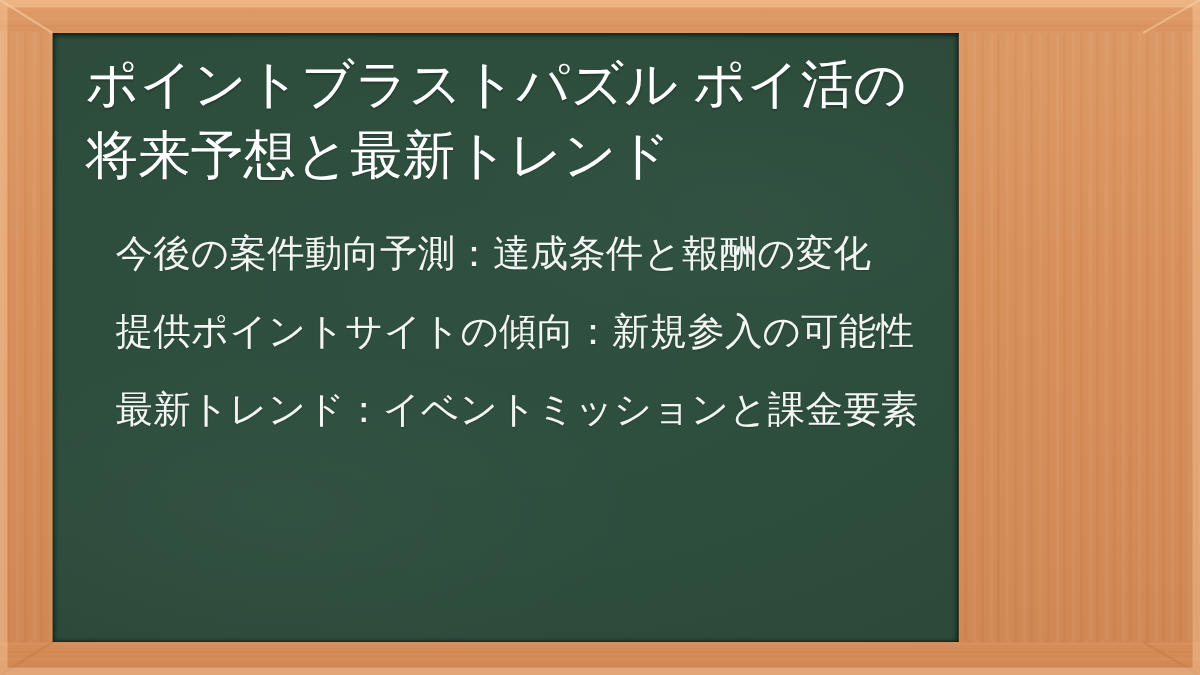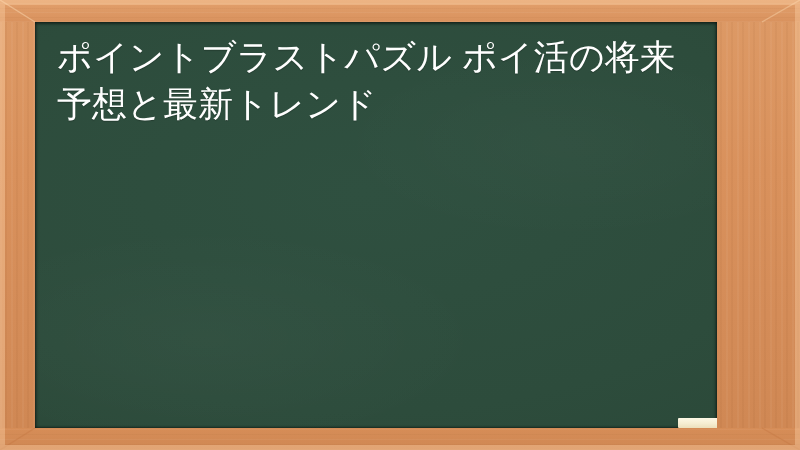--- a/index.html
+++ b/index.html
@@ -91,21 +91,21 @@
       ),
       linear-gradient(180deg, #d68d57 0%, #cf8753 100%);
     pointer-events: none;
   }
 
   
   .board {
     position: absolute;
     left: 35px;
     top: 22px;
-    width: 682px;
+    width: 604px;
     height: 406px;
     background:
       radial-gradient(140% 120% at 48% 42%,
         #2f5040 0%,
         #2d4c3c 45%,
         #2a4737 78%,
         #274333 100%);
     box-shadow:
       inset 0 2px 3px rgba(0,0,0,0.40),
       inset 0 -1px 2px rgba(0,0,0,0.28),
@@ -193,19 +193,24 @@
 
   <div class="frame-outer-bevel"></div>
 
   <div class="board">
     <div class="board-dust"></div>
 
     <div class="board-content">
 
       <h1 class="title">ポイントブラストパズル ポイ活の将来予想と最新トレンド</h1>
 
+      <ul class="bullets">
+        <li class="bullet">今後の案件動向予測：達成条件と報酬の変化</li>
+        <li class="bullet">提供ポイントサイトの傾向：新規参入の可能性</li>
+        <li class="bullet">最新トレンド：イベントミッションと課金要素</li>
+      </ul>
 
     </div>
 
     <div class="chalk"></div>
   </div>
 
 </div>
 
 </body></html>

